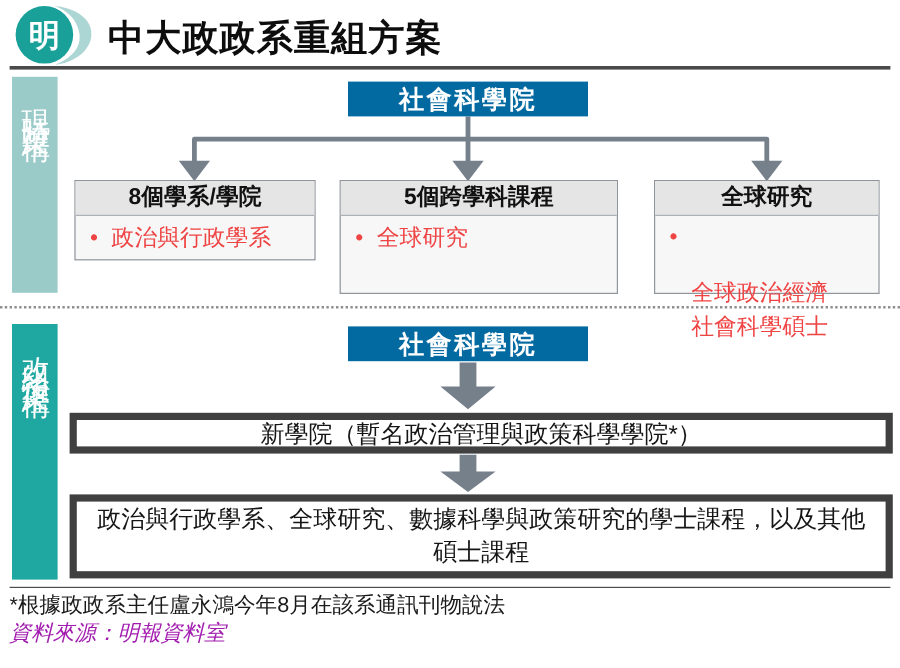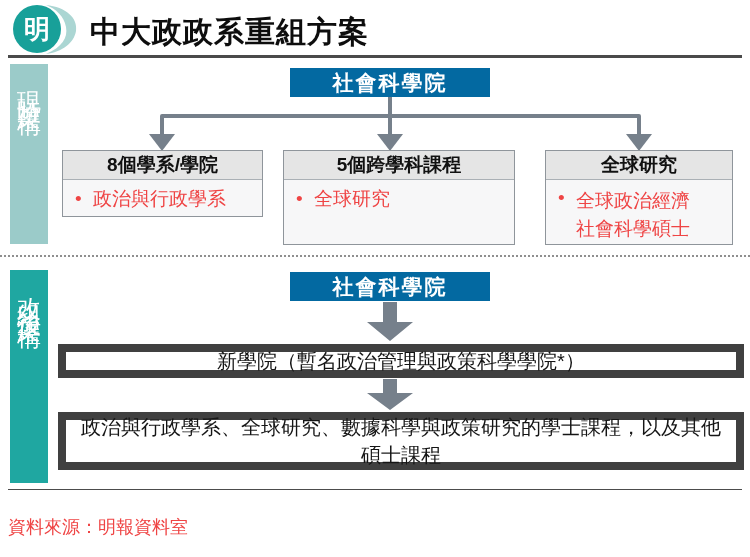--- a/index.html
+++ b/index.html
@@ -52,34 +52,34 @@
   }
   .sub-box ul{margin:4px 0 0 0;padding:0 6px 0 10px;list-style:none;}
   .sub-box li{
     font-size:19px;line-height:30px;padding-left:20px;position:relative;color:#ef4444;
   }
   .sub-box li::before{content:"•";position:absolute;left:2px;top:0;}
   .box-1{left:62px;width:201px;height:67px;}
   .box-2{left:283px;width:232px;height:95px;}
   .box-3{left:545px;width:188px;height:95px;}
   .box-3 li{line-height:28px;padding-top:3px;}
-  .wrap-narrow{display:inline-block;max-width:118px;vertical-align:top;}
+  .wrap-narrow{display:inline-block;max-width:118px;vertical-align:top;margin-top:44px;}
   
   .wide-box{
     position:absolute;left:58px;width:686px;background:#fff;
-    border:8px solid #404040;box-sizing:border-box;
+    border:6px solid #404040;box-sizing:border-box;
     display:flex;align-items:center;justify-content:center;
     font-size:20px;color:#151515;text-align:center;
   }
   .step-1{top:344px;height:34px;}
-  .step-2{top:412px;height:58px;line-height:28px;padding:0 14px;}
+  .step-2{top:412px;height:70px;line-height:28px;padding:0 14px;}
   
   .footer-rule{position:absolute;left:8px;top:489px;width:734px;height:0;border-top:1.5px solid #4c4c4c;}
   .footnote{position:absolute;left:8px;top:493px;font-size:18px;line-height:23px;color:#1a1a1a;}
-  .source{position:absolute;left:8px;top:516px;font-size:18px;line-height:23px;color:#ef4444;}
+  .source{position:absolute;left:8px;top:516px;font-size:18px;line-height:23px;color:#a21caf;font-style:italic;}
 </style>
 </head>
 <body>
 
 <div class="stage">
 
   <svg class="overlay" viewBox="0 0 750 557">
 
     <path d="M390 97 V116 M162 136 V116 H639 V136 M390 116 V136" fill="none" stroke="#76808B" stroke-width="4" stroke-linejoin="round"></path>
     <polygon points="149,134 175,134 162,151" fill="#76808B"></polygon>
@@ -133,15 +133,16 @@
 
   <div class="wide-box step-1">
     <span>新學院（暫名政治管理與政策科學學院*）</span>
   </div>
 
   <div class="wide-box step-2">
     <span>政治與行政學系、全球研究、數據科學與政策研究的學士課程，以及其他碩士課程</span>
   </div>
 
   <div class="footer-rule"></div>
+  <div class="footnote">*根據政政系主任盧永鴻今年8月在該系通訊刊物說法</div>
   <div class="source">資料來源：明報資料室</div>
 
 </div>
 
 </body></html>

